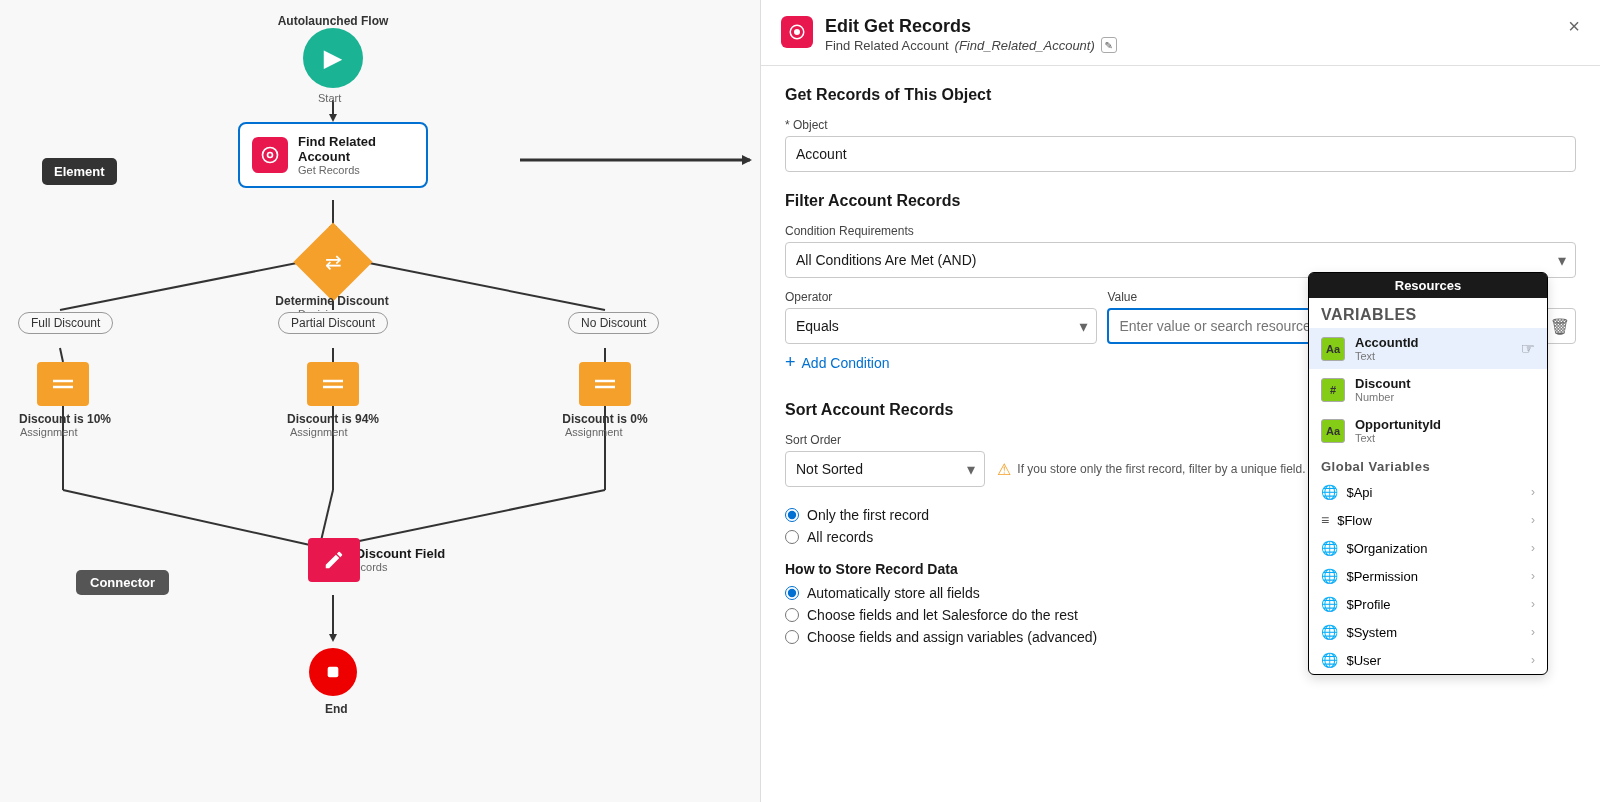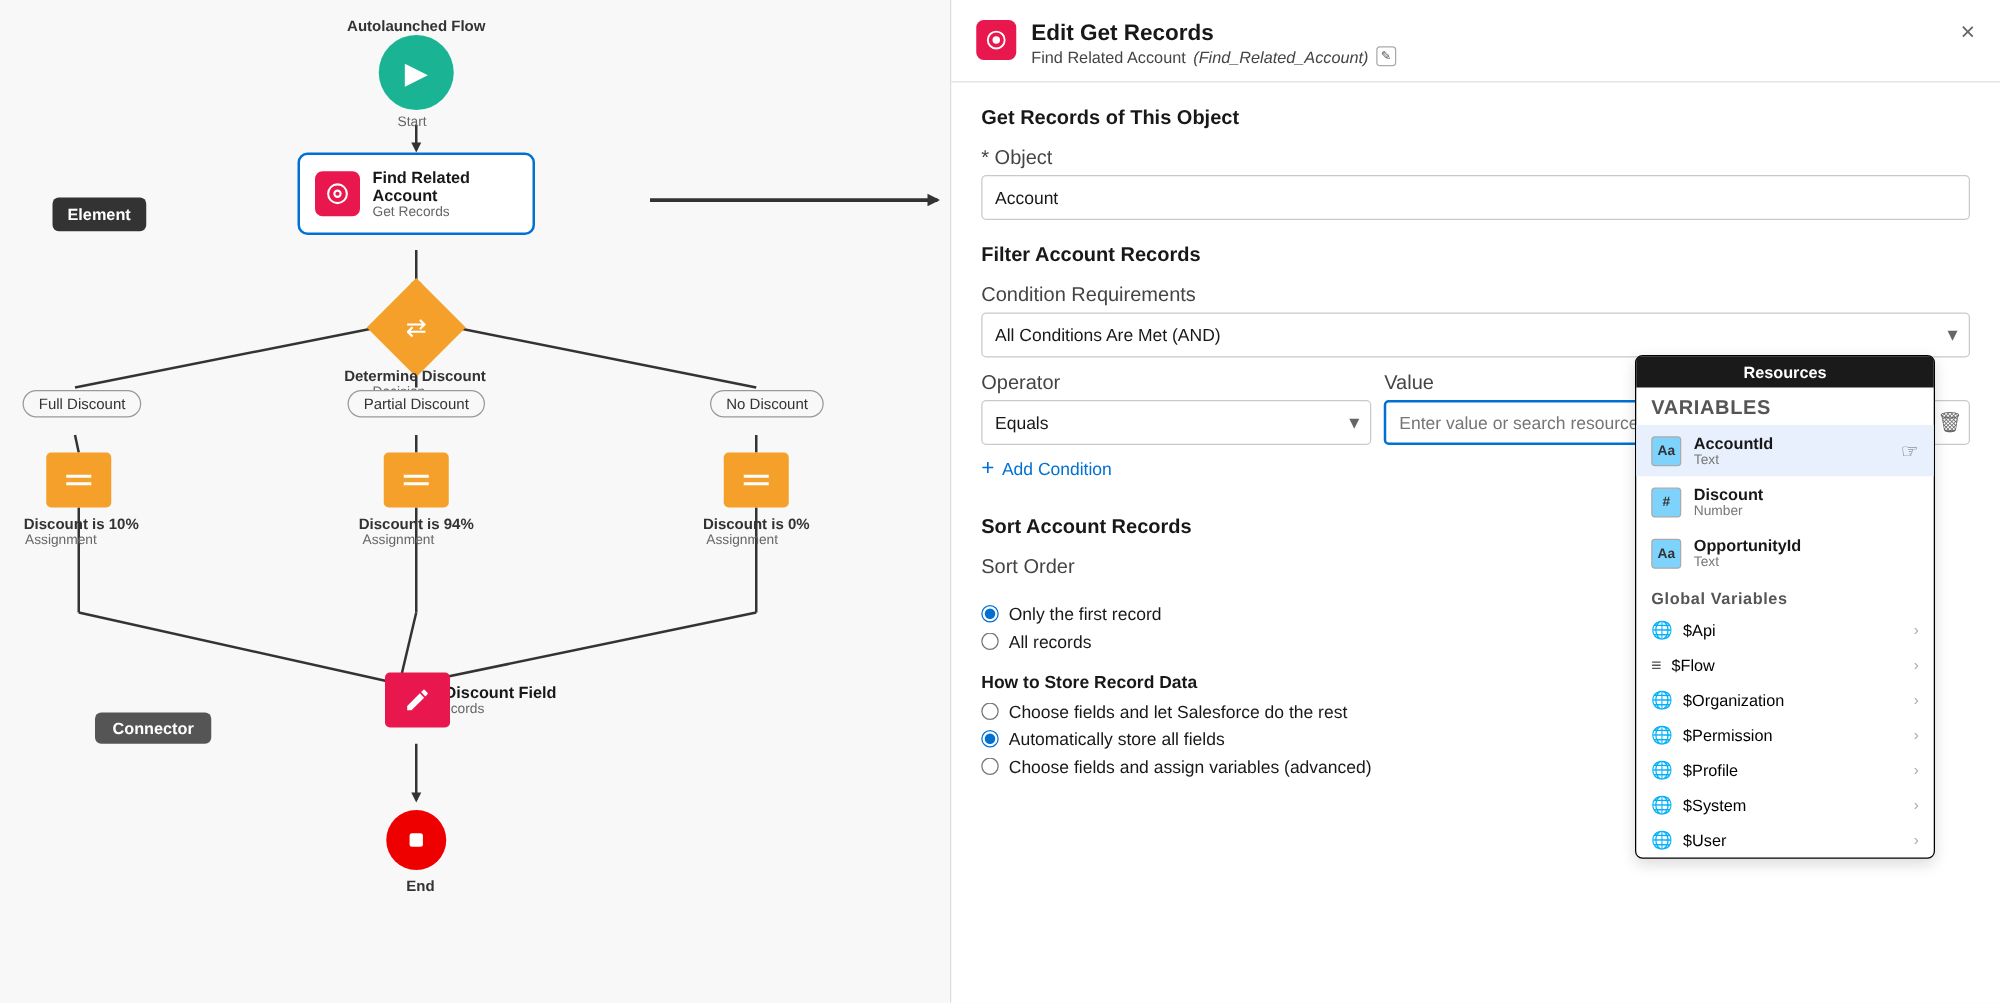--- a/index.html
+++ b/index.html
@@ -84,21 +84,21 @@
     }
 
     .section-title {
       font-size: 16px;
       font-weight: 600;
       color: #181818;
       margin-bottom: 14px;
     }
 
     .field-label {
-      font-size: 16px;
+      font-size: 12px;
       color: #444;
       margin-bottom: 4px;
     }
 
     .text-input {
       width: 100%;
       height: 36px;
       border: 1px solid #c9c9c9;
       border-radius: 4px;
       padding: 0 10px;
@@ -267,21 +267,21 @@
     .resource-item.selected { background: #e8f0fe; }
     .resource-icon {
       width: 24px; height: 24px;
       border: 1px solid #aaa;
       border-radius: 3px;
       display: flex; align-items: center; justify-content: center;
       font-size: 11px;
       font-weight: 700;
       color: #333;
       flex-shrink: 0;
-      background: #7dd3fc;
+      background: #84cc16;
     }
     .resource-icon.hash { color: #333; }
     .resource-text {}
     .resource-name { font-weight: 600; color: #181818; font-size: 13px; }
     .resource-type { font-size: 11px; color: #777; }
     .resource-global-label {
       padding: 8px 12px 4px;
       font-size: 13px;
       font-weight: 700;
       color: #555;
@@ -722,45 +722,58 @@
       
       <button class="add-condition-btn">
         <span class="plus">+</span>
         <span>Add Condition</span>
       </button>
     </div>
 
     <div class="section-divider">
       <div class="section-title">Sort Account Records</div>
       <div class="field-label">Sort Order</div>
+      <div class="sort-row">
+        <div class="sort-select-wrap select-wrapper">
+          <select class="select-input">
+            <option>Not Sorted</option>
+            <option>Ascending</option>
+            <option>Descending</option>
+          </select>
+        </div>
+        <div class="warning-msg">
+          <span class="warning-icon">⚠</span>
+          <span>If you store only the first record, filter by a unique field.</span>
+        </div>
+      </div>
     </div>
 
     <div class="section-divider">
       <div class="radio-group">
         <label class="radio-item">
           <input type="radio" name="storeCount" checked="" style="">
           <span>Only the first record</span>
         </label>
         <label class="radio-item">
           <input type="radio" name="storeCount" style="">
           <span>All records</span>
         </label>
       </div>
     </div>
 
     <div>
       <div class="subsection-title">How to Store Record Data</div>
       <div class="radio-group">
         <label class="radio-item">
+          <input type="radio" name="storeData" checked="" style="">
+          <span>Automatically store all fields</span>
+        </label>
+        <label class="radio-item">
           <input type="radio" name="storeData" style="">
           <span>Choose fields and let Salesforce do the rest</span>
-        </label>
-        <label class="radio-item">
-          <input type="radio" name="storeData" checked="" style="">
-          <span>Automatically store all fields</span>
         </label>
         <label class="radio-item">
           <input type="radio" name="storeData" style="">
           <span>Choose fields and assign variables (advanced)</span>
         </label>
       </div>
     </div>
 
   </div>
 </div>

